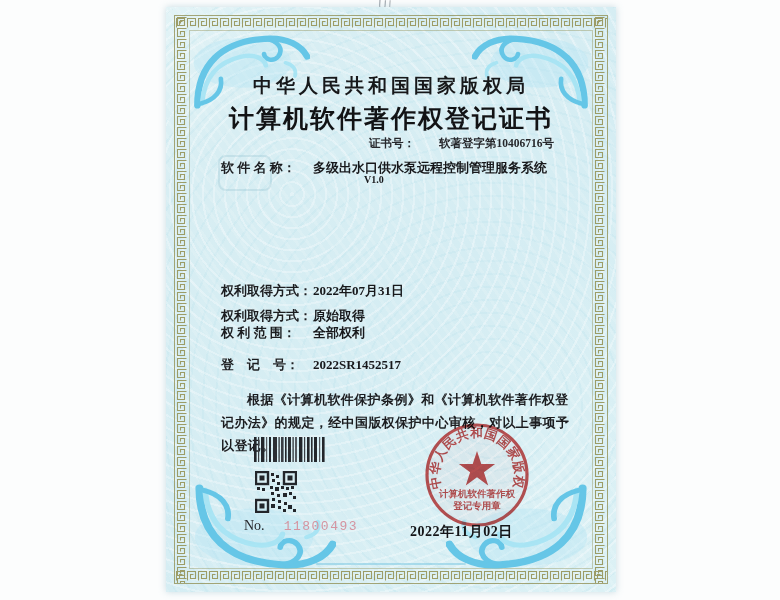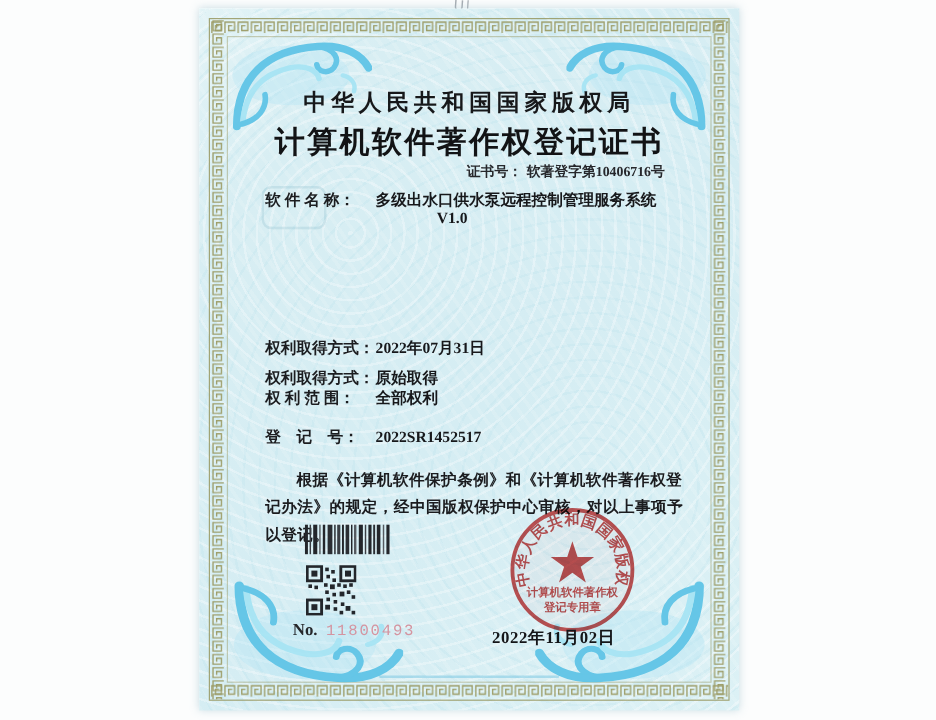--- a/index.html
+++ b/index.html
@@ -36,36 +36,36 @@
   .flourish.bl { left:22px;  bottom:16px; width:148px; height:92px; transform:scaleY(-1); }
   .flourish.br { right:22px; bottom:16px; width:148px; height:92px; transform:scale(-1,-1); }
   .bottom-connector { position:absolute; left:150px; top:556px; width:150px; height:2px;
     background:rgba(125,200,226,.55); border-radius:2px; }
 
   .issuer { position:absolute; left:0; right:0; top:66px; text-align:center;
     font-size:19px; font-weight:700; letter-spacing:4px; color:#17181a; }
   .title  { position:absolute; left:0; right:0; top:95px; text-align:center;
     font-size:25px; font-weight:700; letter-spacing:2px; color:#121315; }
   .cert-no { position:absolute; right:62px; top:129px; font-size:11.5px; font-weight:700; color:#26272b; }
-  .cert-no .lab { margin-right:4px; }
+  .cert-no .lab { margin-right:24px; }
 
   .field-row { position:absolute; left:55px; white-space:nowrap; }
   .field-label { display:inline-block; width:88px; font-size:13px; font-weight:700; color:#1c1d20; }
   .field-value { font-size:13px; font-weight:700; color:#17181b;margin-top:15px; }
-  .field-value2 { position:absolute; left:143px; top:16px; font-size:13px; font-weight:700; color:#17181b; }
+  .field-value2 { position:absolute; left:143px; top:16px; font-size:10px; font-weight:700; color:#17181b; }
 
   .statement { position:absolute; left:55px; top:381px; width:352px;
     font-size:13px; font-weight:700; color:#1b1c1f; line-height:23px;
     text-indent:2em; letter-spacing:.4px; }
 
   .barcode { position:absolute; left:88px; top:430px; width:72px; height:25px; }
   .qr      { position:absolute; left:89px; top:464px; width:42px; height:42px; }
 
   .serial { position:absolute; left:78px; top:511px; font-size:14px; }
-  .serial .no { font-weight:700; color:#26282c; margin-right:7px; }
+  .serial .no { font-weight:400; color:#26282c; margin-right:19px; }
   .serial .num { font-family:"Liberation Mono","DejaVu Sans Mono",monospace;
     font-size:13px; color:#d494a0; letter-spacing:1.5px; }
 
   .seal { position:absolute; left:258px; top:415px; width:106px; height:106px;
     opacity:.9; mix-blend-mode:multiply; }
   .issue-date { position:absolute; left:244px; top:516px; font-size:14px; font-weight:700;
     color:#141518; letter-spacing:.5px; }
 
   .watermark { position:absolute; left:52px; top:148px; width:54px; height:36px;
     border:2px solid rgba(140,190,205,.28); border-radius:8px; }

